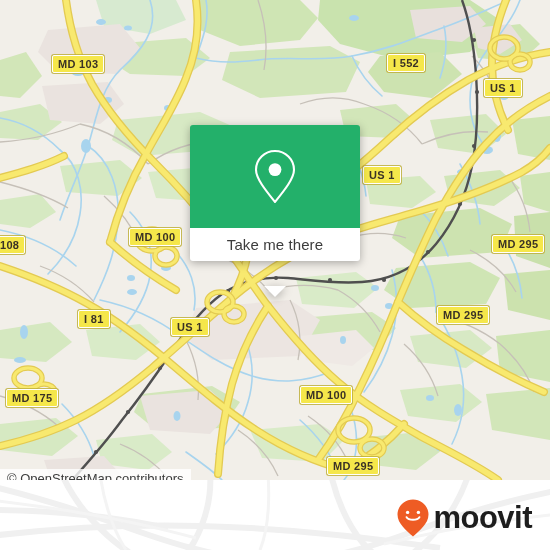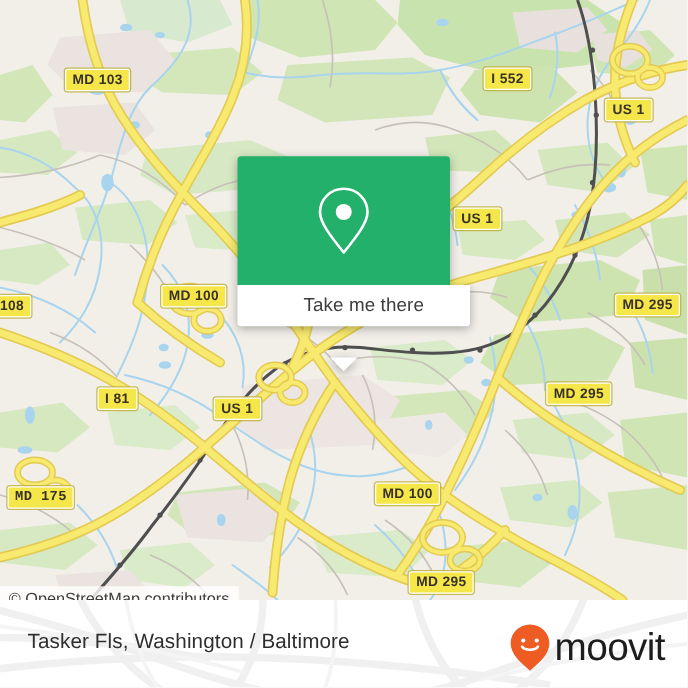--- a/index.html
+++ b/index.html
@@ -24,21 +24,21 @@
 
   
   #callout{position:absolute;left:190px;top:125px;width:170px;
            filter:drop-shadow(0 2px 4px rgba(0,0,0,0.30));}
   #callout-top{width:170px;height:103px;background:#23b06a;
                border-radius:3px 3px 0 0;position:relative;}
   #pin-wrap{position:absolute;left:0;top:0;width:170px;height:103px;
             display:flex;align-items:center;justify-content:center;}
   #callout-bottom{width:170px;height:33px;background:#ffffff;
                   border-radius:0 0 3px 3px;
-                  display:flex;align-items:center;justify-content:center;padding-left:16px;}
+                  display:flex;align-items:center;justify-content:center;}
   #take-me-there{font-size:15px;color:#3c3c3c;letter-spacing:0.1px;}
   #callout-tail{position:absolute;left:74px;top:161px;width:0;height:0;
                 border-left:11px solid transparent;
                 border-right:11px solid transparent;
                 border-top:11px solid #ffffff;}
 
   
   #osm-attr{position:absolute;left:0;top:469px;
             background:rgba(255,255,255,0.80);
             font-size:13px;color:#3b3b3b;
@@ -48,21 +48,21 @@
   #footer{position:absolute;left:0;top:480px;width:550px;height:70px;
           background:#ffffff;overflow:hidden;}
   #footer-watermark{position:absolute;left:0;top:0;width:550px;height:70px;
                     opacity:1;}
   #footer-title{position:absolute;left:22px;top:24px;
                 font-size:16.5px;color:#2e2e2e;letter-spacing:0.1px;
                 white-space:nowrap;}
   #moovit-logo{position:absolute;right:18px;top:18px;
                display:flex;align-items:center;gap:3px;}
   #moovit-word{font-size:31px;color:#1d1d1d;letter-spacing:-0.5px;
-               font-weight:normal;line-height:34px;}
+               font-weight:bold;line-height:34px;}
 </style>
 </head>
 <body>
 
 <div id="page">
 
   <div id="map">
 
     <svg width="550" height="480" viewBox="0 0 550 480">
       <defs>
@@ -327,21 +327,21 @@
         <div class="shield" style="left: 8px; top: 55px; margin-left: 44px;">MD 103</div>
         <div class="shield" style="left: 387px; top: 54px;">I 552</div>
         <div class="shield" style="left: 484px; top: 79px;">US 1</div>
         <div class="shield" style="left: 363px; top: 166px;">US 1</div>
         <div class="shield" style="left: 492px; top: 235px;">MD 295</div>
         <div class="shield" style="left: -6px; top: 236px;">108</div>
         <div class="shield" style="left: 129px; top: 228px;">MD 100</div>
         <div class="shield" style="left: 437px; top: 306px;">MD 295</div>
         <div class="shield" style="left: 78px; top: 310px;">I 81</div>
         <div class="shield" style="left: 171px; top: 318px;">US 1</div>
-        <div class="shield" style="left: 6px; top: 389px; font-family: Liberation Mono, monospace;">MD 175</div>
+        <div class="shield" style="left: 6px; top: 389px;">MD 175</div>
         <div class="shield" style="left: 300px; top: 386px;">MD 100</div>
         <div class="shield" style="left: 327px; top: 457px;">MD 295</div>
       </div>
 
   </div>
 
   <div id="callout">
     <div id="callout-top">
       <div id="pin-wrap">
         <svg width="46" height="58" viewBox="0 0 46 58">
@@ -373,21 +373,20 @@
         <path d="M-10,30 C50,30 110,36 168,48"></path>
       </g>
       <g stroke="#f4f4f4" stroke-width="3" fill="none">
         <path d="M-10,20 C60,28 130,40 196,58"></path>
         <path d="M560,34 C500,40 440,50 384,64"></path>
         <path d="M100,-6 C104,22 112,48 126,70"></path>
         <path d="M268,-6 C270,24 268,50 260,70"></path>
       </g>
     </svg>
 
-    <div id="footer-title">Tasker Fls, Washington / Baltimore</div>
 
     <div id="moovit-logo">
       <svg width="34" height="40" viewBox="0 0 34 40">
         <path d="M17 1.5 C8.4 1.5 1.5 8.3 1.5 16.6 C1.5 25.6 10.2 32.6 17 38.5
                  C23.8 32.6 32.5 25.6 32.5 16.6 C32.5 8.3 25.6 1.5 17 1.5 Z" fill="#ee5c24"></path>
         <circle cx="11.6" cy="14.4" r="1.7" fill="#ffffff"></circle>
         <circle cx="22.4" cy="14.4" r="1.7" fill="#ffffff"></circle>
         <path d="M10.6 19.2 C12.6 22.6 21.4 22.6 23.4 19.2" fill="none" stroke="#ffffff" stroke-width="2" stroke-linecap="round"></path>
       </svg>
       <span id="moovit-word">moovit</span>

